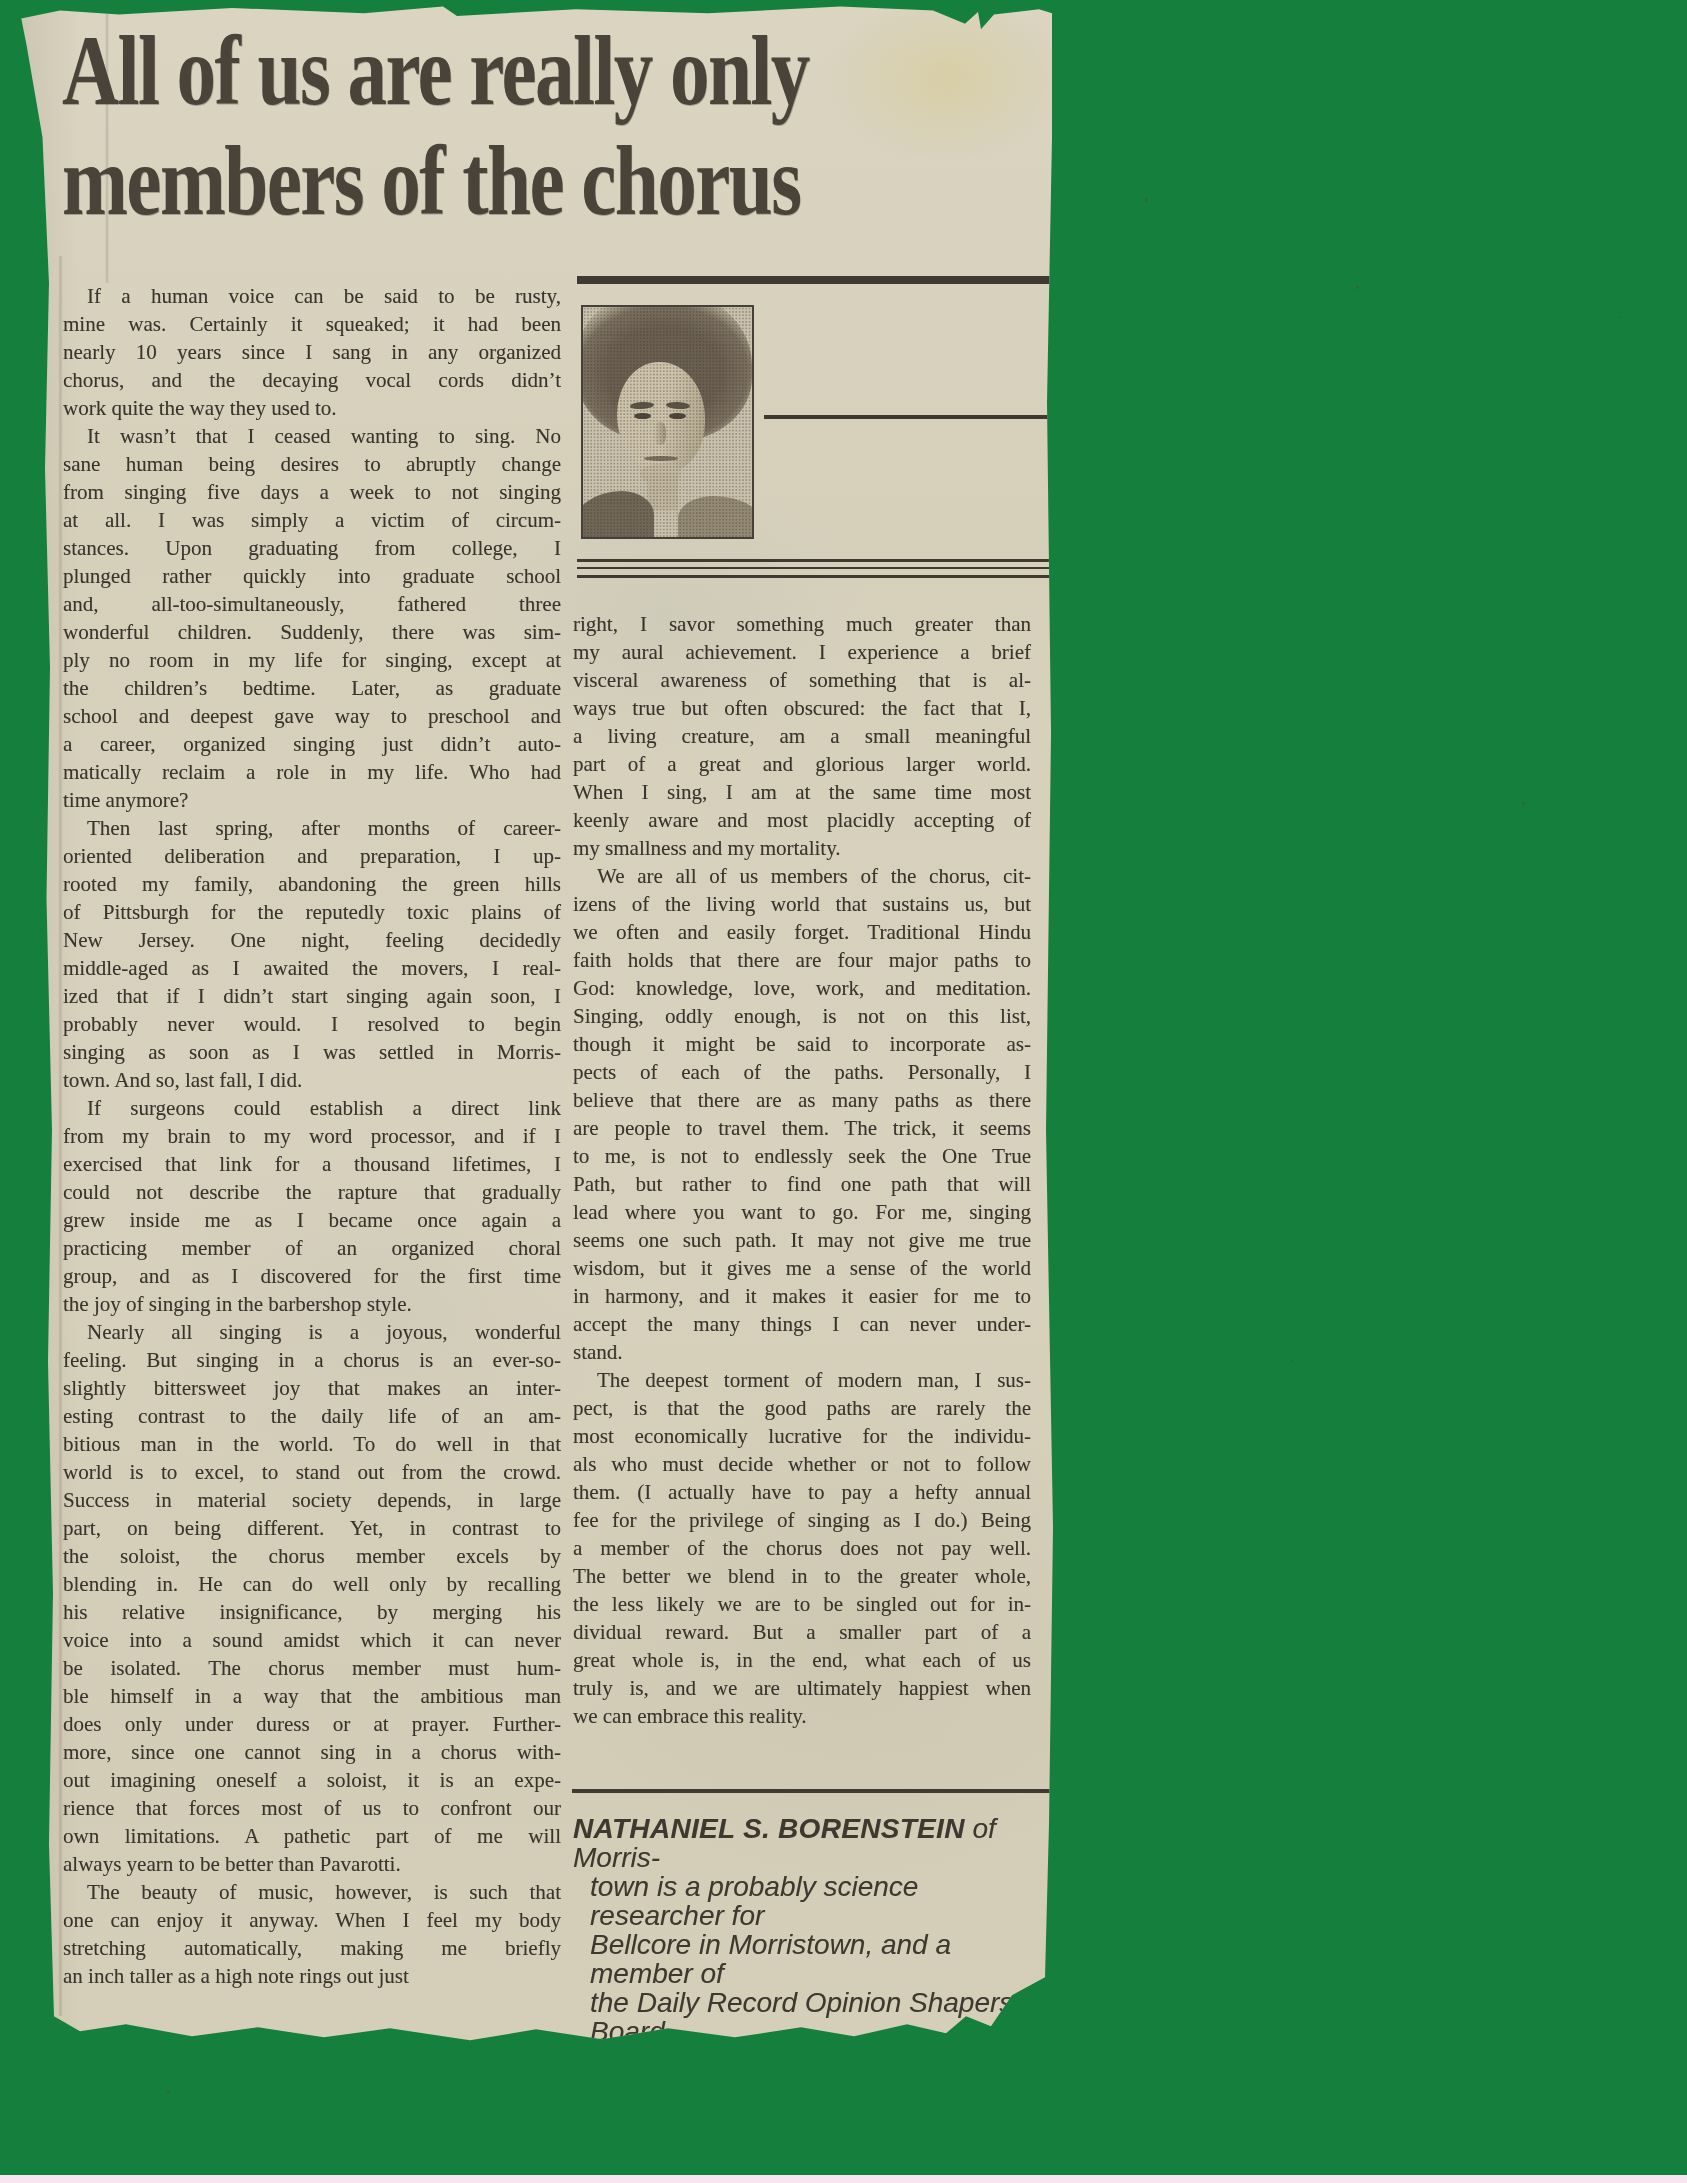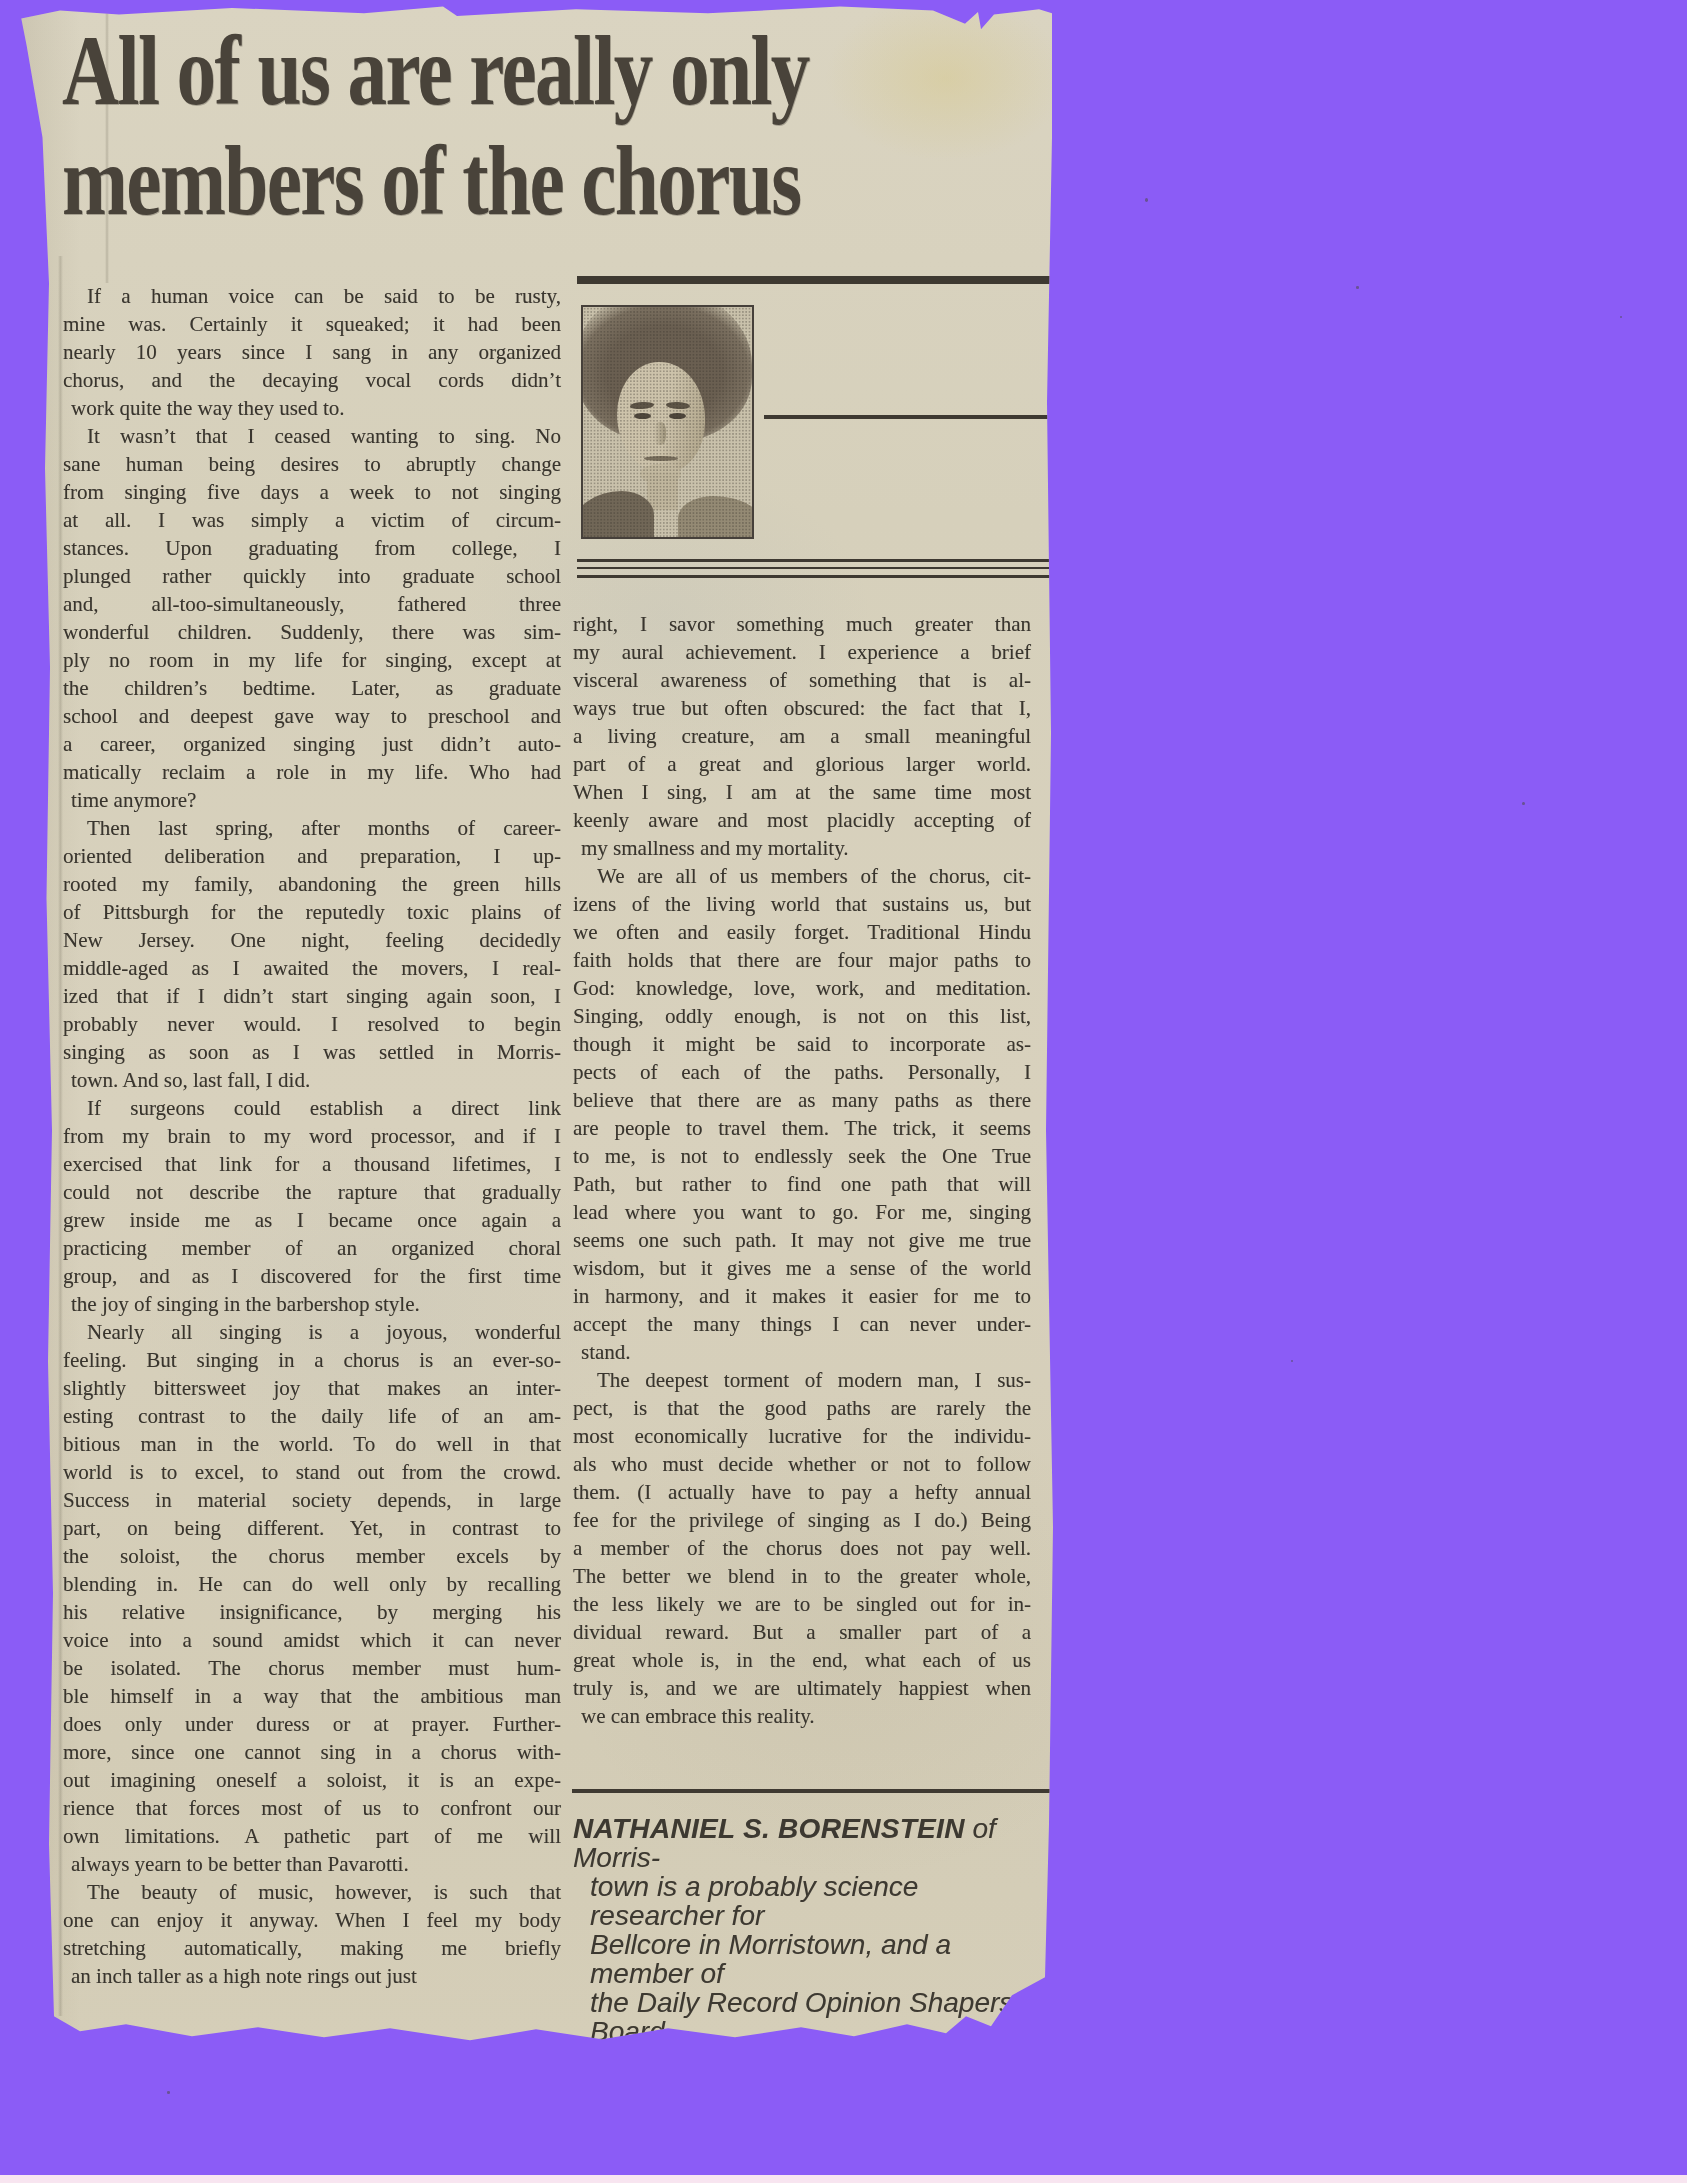--- a/index.html
+++ b/index.html
@@ -1,17 +1,17 @@
 <!DOCTYPE html>
 <html style="font-size:10.6px"><head>
 <meta charset="utf-8">
 <style>
   html,body{margin:0;padding:0;}
   body{width:1687px;height:2183px;background:#fcfcfd;font-family:"Liberation Serif",serif;}
-  .page{position:relative;width:1687px;height:2183px;overflow:hidden;background:#8b5cf6;}
+  .page{position:relative;width:1687px;height:2183px;overflow:hidden;background:#15803d;}
   .pink-strip{position:absolute;left:0;bottom:0;width:100%;height:8px;background:#f8e5f0;}
   .speck{position:absolute;border-radius:50%;background:#4c4a45;opacity:.55;}
 
   .clipping{
     position:absolute;left:20px;top:5.3px;width:1040px;height:2039px;
     background:
       radial-gradient(ellipse 172px 119px at 926px 73px, rgba(214,199,134,.45), rgba(214,199,134,0) 70%),
       radial-gradient(ellipse 278px 198px at 62% 30%, rgba(146,162,176,.10), rgba(146,162,176,0) 75%),
       radial-gradient(ellipse 331px 251px at 35% 64%, rgba(146,162,176,.08), rgba(146,162,176,0) 75%),
       radial-gradient(ellipse 397px 331px at 80% 80%, rgba(120,110,80,.06), rgba(120,110,80,0) 75%),
@@ -38,21 +38,21 @@
   .headline{position:absolute;left:42px;top:10.6px;color:#49433a;font-weight:700;
     font-family:"Liberation Serif",serif;font-size:99px;line-height:110px;letter-spacing:-2px;
     transform:scaleX(.80);transform-origin:left top;white-space:nowrap;
     text-shadow:0.7px 0.7px 0.7px rgba(73,67,58,.35);}
 
   .col{position:absolute;color:#39352e;font-size:21px;line-height:28px;
     text-shadow:0.3px 0.3px 0.4px rgba(57,53,46,.30);}
   .col1{left:43px;top:277px;width:498px;}
   .col2{left:553px;top:605px;width:458px;line-height:28px;}
   .line{text-align:justify;text-align-last:justify;}
-  .line.para-end{text-align-last:left;margin-left:8px;}
+  .line.para-end{text-align-last:left;}
   .line.indent{text-indent:24px;}
 
   .rule{position:absolute;background:#3e3931;}
   .rule-box-top{left:557px;top:271px;width:476px;height:7.3px;}
   .rule-mid{left:744px;top:410px;width:286px;height:3.3px;}
   .t-rule1{left:557px;top:554px;width:476px;height:2.6px;}
   .t-rule2{left:557px;top:562px;width:476px;height:2px;}
   .t-rule3{left:557px;top:570px;width:476px;height:2.6px;}
   .rule-footer{left:552px;top:1784px;width:480px;height:4px;}
 

